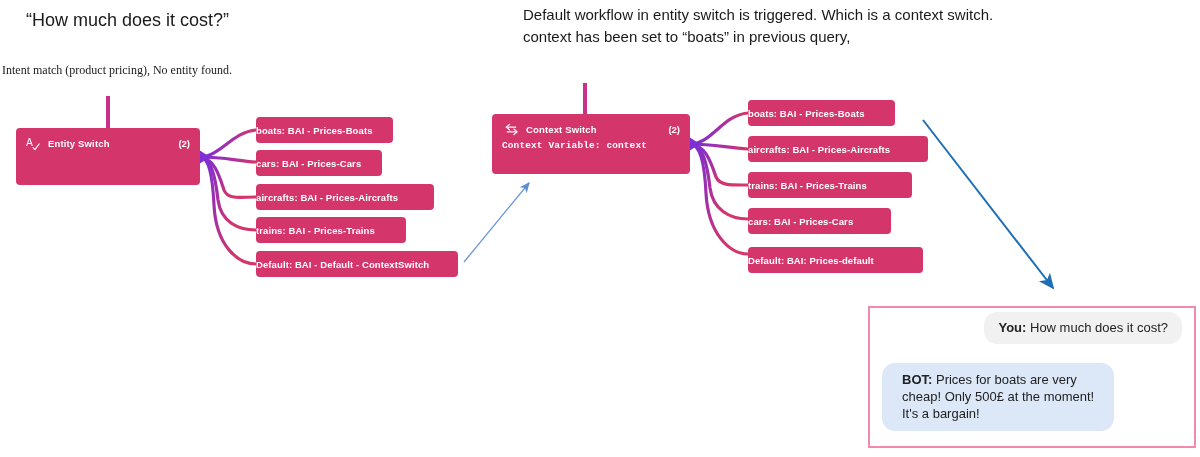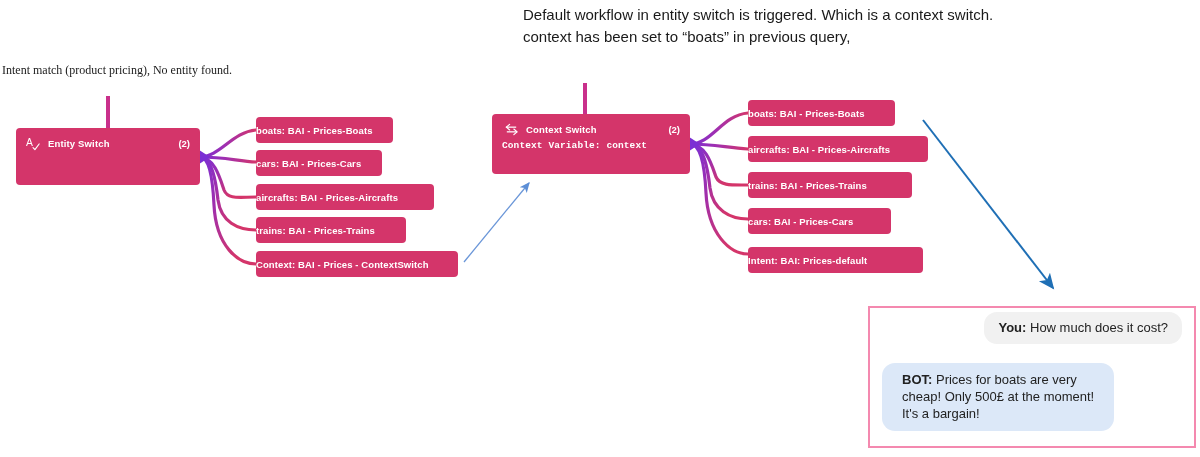--- a/index.html
+++ b/index.html
@@ -156,20 +156,21 @@
   }
   .speaker {
     font-weight: bold;
   }
 </style>
 </head>
 <body>
 
 <div id="canvas">
 
+  <div class="anno" id="anno-question">“How much does it cost?”</div>
   <div class="anno" id="anno-intent">Intent match (product pricing), No entity found.</div>
   <div class="anno" id="anno-default">Default workflow in entity switch is triggered. Which is a context switch. context has been set to “boats” in previous query,</div>
 
   <svg id="links" viewBox="0 0 1200 457" xmlns="http://www.w3.org/2000/svg">
     <defs>
       <linearGradient id="lg" x1="0" y1="0" x2="1" y2="0">
         <stop offset="0%" stop-color="#7B2FD4"></stop>
         <stop offset="45%" stop-color="#A02FB0"></stop>
         <stop offset="100%" stop-color="#D4356A"></stop>
       </linearGradient>
@@ -220,21 +221,21 @@
       </svg>
       <span class="node-title">Entity Switch</span>
       <span class="node-count">(2)</span>
     </div>
   </div>
 
   <div class="leaf" style="left:256px; top:117px; width:137px; height:26px;">boats: BAI - Prices-Boats</div>
   <div class="leaf" style="left:256px; top:150px; width:126px; height:26px;">cars: BAI - Prices-Cars</div>
   <div class="leaf" style="left:256px; top:184px; width:178px; height:26px;">aircrafts: BAI - Prices-Aircrafts</div>
   <div class="leaf" style="left:256px; top:217px; width:150px; height:26px;">trains: BAI - Prices-Trains</div>
-  <div class="leaf" style="left:256px; top:251px; width:202px; height:26px;">Context: BAI - Prices - ContextSwitch</div>
+  <div class="leaf" style="left:256px; top:251px; width:202px; height:26px;">Default: BAI - Default - ContextSwitch</div>
 
   <div class="stem" style="left:583px; top:83px; height:33px;"></div>
 
   <div class="node node-main" id="context-switch-node" style="left:492px; top:114px; width:198px; height:60px;padding-left:12px;">
     <div class="node-title-row">
       <svg class="node-icon" viewBox="0 0 16 16" xmlns="http://www.w3.org/2000/svg">
         <path d="M2,5.5 L13,5.5" stroke="#ffffff" stroke-width="1.3" fill="none"></path>
         <path d="M6,2.5 L2.5,5.5 L6,8.5" stroke="#ffffff" stroke-width="1.3" fill="none" stroke-linecap="round" stroke-linejoin="round"></path>
         <path d="M3,10.5 L14,10.5" stroke="#ffffff" stroke-width="1.3" fill="none"></path>
         <path d="M10.5,7.5 L14,10.5 L10.5,13.5" stroke="#ffffff" stroke-width="1.3" fill="none" stroke-linecap="round" stroke-linejoin="round"></path>
@@ -242,21 +243,21 @@
       <span class="node-title">Context Switch</span>
       <span class="node-count">(2)</span>
     </div>
     <div class="node-sub" style="margin-left:-2px;font-family:Liberation Mono, monospace;">Context Variable: context</div>
   </div>
 
   <div class="leaf" style="left:748px; top:100px; width:147px; height:26px;">boats: BAI - Prices-Boats</div>
   <div class="leaf" style="left:748px; top:136px; width:180px; height:26px;">aircrafts: BAI - Prices-Aircrafts</div>
   <div class="leaf" style="left:748px; top:172px; width:164px; height:26px;">trains: BAI - Prices-Trains</div>
   <div class="leaf" style="left:748px; top:208px; width:143px; height:26px;">cars: BAI - Prices-Cars</div>
-  <div class="leaf" style="left:748px; top:247px; width:175px; height:26px;">Intent: BAI: Prices-default</div>
+  <div class="leaf" style="left:748px; top:247px; width:175px; height:26px;">Default: BAI: Prices-default</div>
 
   <div id="chat-panel">
     <div class="bubble" id="bubble-user">
       <span class="speaker">You:</span><span> How much does it cost?</span>
     </div>
     <div class="bubble" id="bubble-bot">
       <span class="speaker">BOT:</span><span> Prices for boats are very cheap! Only 500£ at the moment! It's a bargain!</span>
     </div>
   </div>
 

